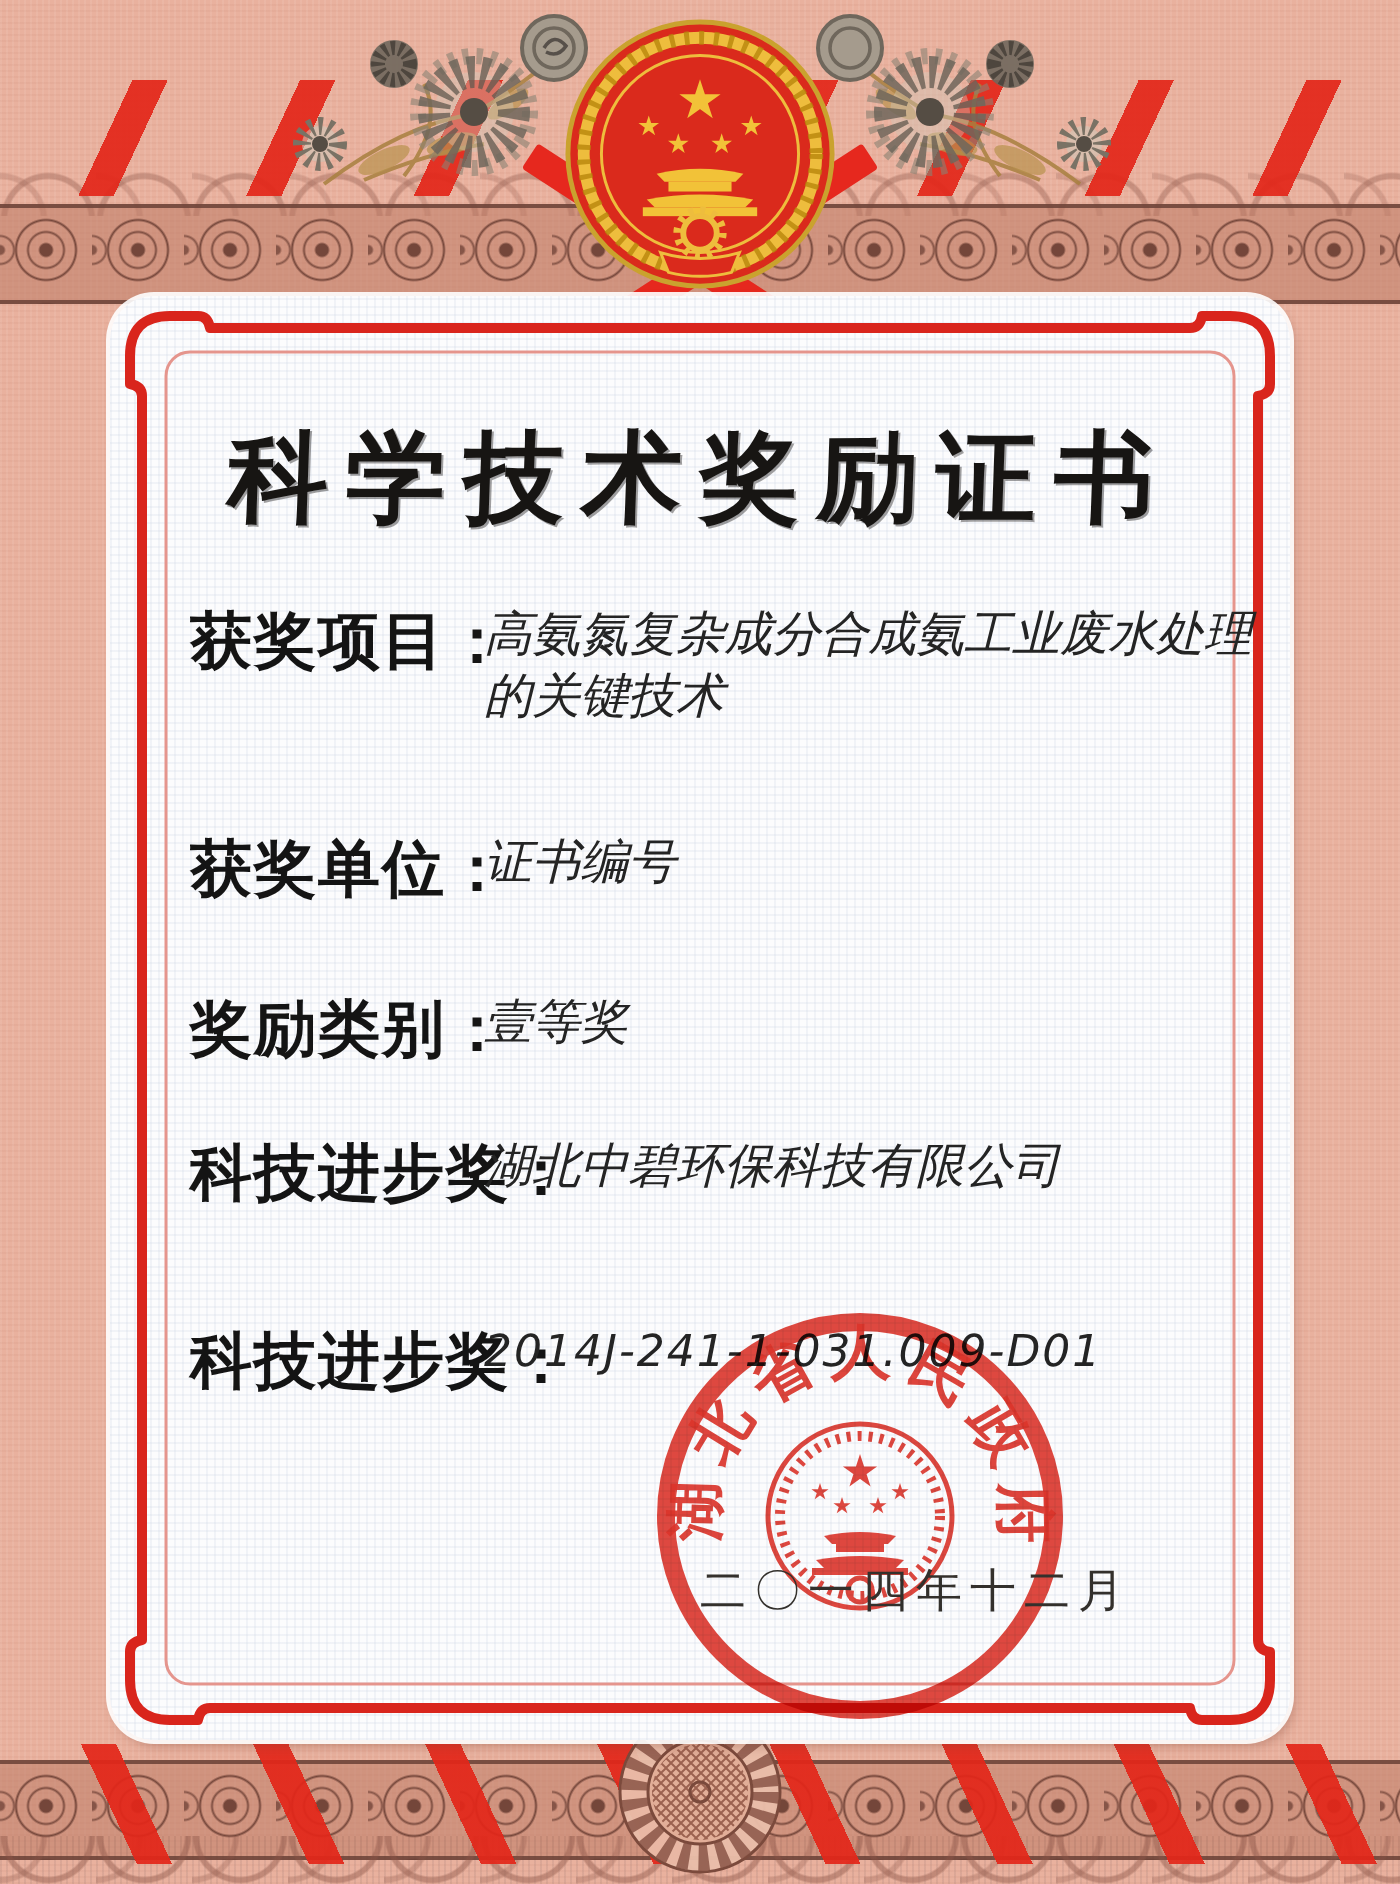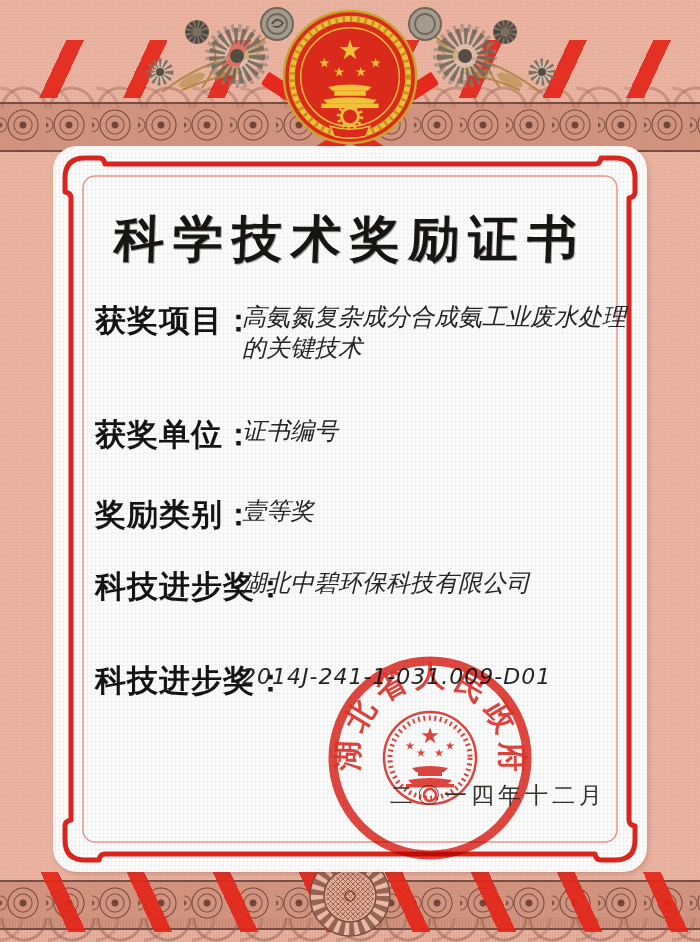--- a/index.html
+++ b/index.html
@@ -90,21 +90,21 @@
   .field .value{
     position:absolute;left:187px;top:2px;width:396px;
     font-size:24px;font-weight:400;color:#242424;line-height:31px;letter-spacing:0px;font-style:italic;
   }
   .field-1{top:152px;} .field-2{top:266px;} .field-3{top:346px;} .field-4{top:418px;} .field-5{top:512px;}
   .field-5 .value{font-size:22px;letter-spacing:1px;top:1px;}
   
   .seal{position:absolute;left:322px;top:650px;z-index:6;mix-blend-mode:multiply;opacity:.92;}
   .date-line{
     position:absolute;left:350px;top:780px;z-index:7;
-    font-size:23px;font-weight:500;color:#33302c;letter-spacing:4px;white-space:nowrap;margin-left:40px;
+    font-size:23px;font-weight:500;color:#33302c;letter-spacing:4px;white-space:nowrap;
   }
 </style>
 </head>
 <body>
 
 <div class="paper-texture"></div>
 
 <div class="band-top">
   <div class="scallops-top"></div>
   <div class="medallion-row"></div>

